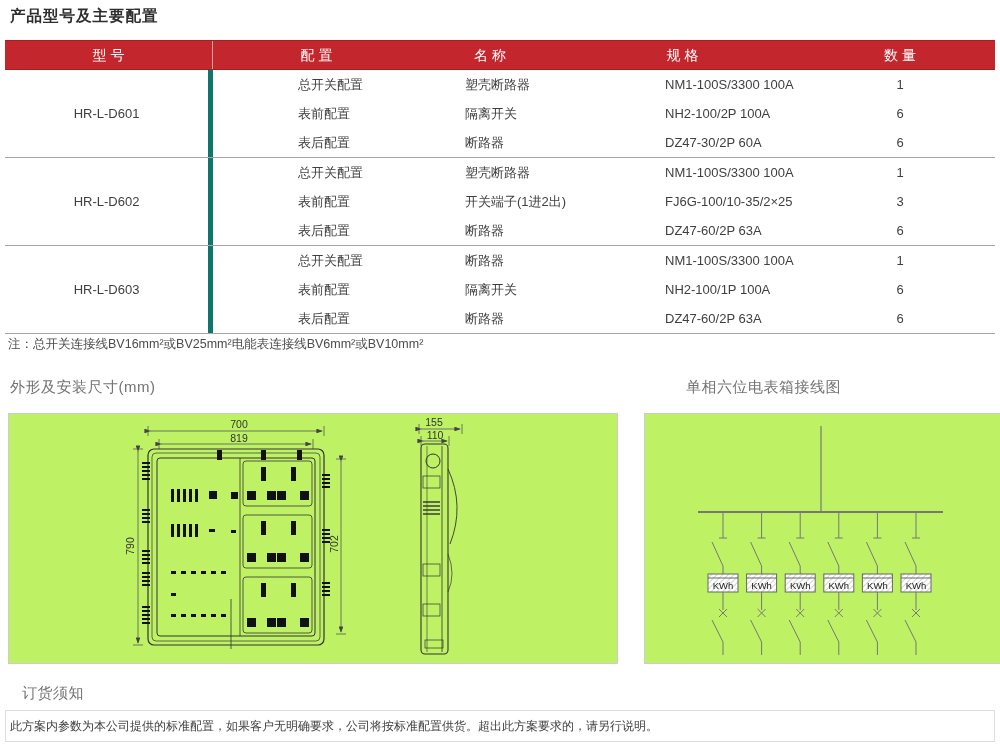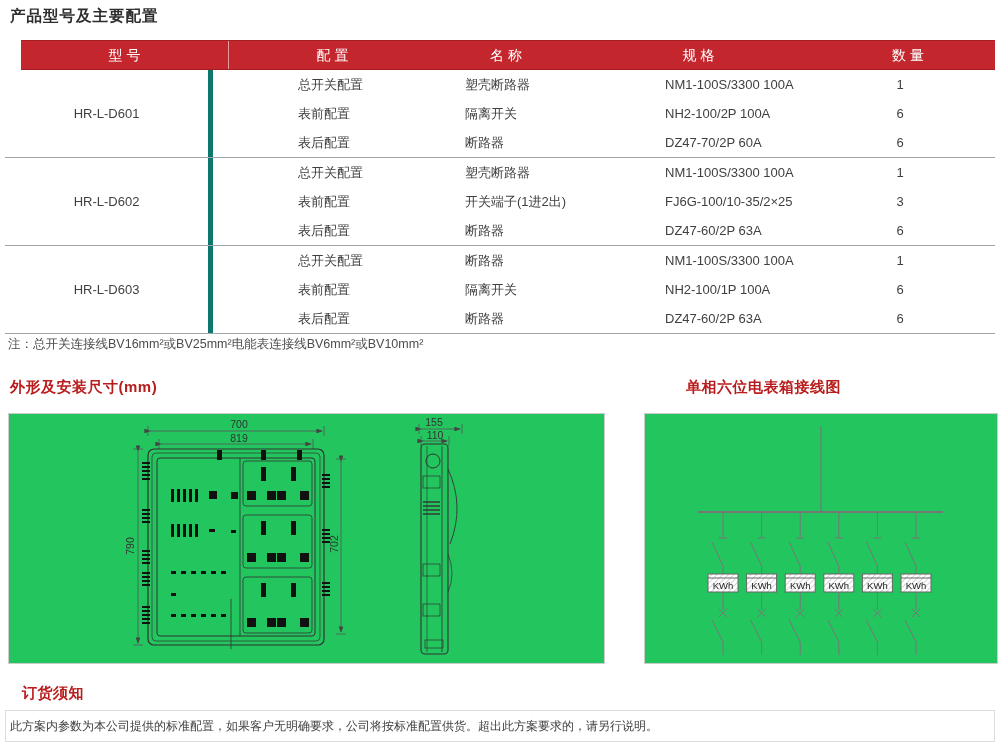--- a/index.html
+++ b/index.html
@@ -3,43 +3,43 @@
 <meta charset="utf-8">
 <style>
   html,body{margin:0;padding:0;}
   body{
     width:1000px;height:744px;position:relative;background:#fff;overflow:hidden;
     font-family:"Liberation Sans","DejaVu Sans",sans-serif;color:#3f3f3f;
   }
   .abs{position:absolute;}
   
   .page-title{left:10px;top:6px;font-size:15.5px;font-weight:bold;color:#2e2e2e;letter-spacing:1px;}
-  .sec-title{font-size:15px;font-weight:bold;color:#b91c1c;letter-spacing:0.5px;}
+  .sec-title{font-size:15px;font-weight:normal;color:#737373;letter-spacing:0.5px;}
   
   .cfg-table{left:5px;top:40px;width:990px;}
   .thead{display:grid;grid-template-columns:208px 207px 140px 245px 1fr;height:28px;line-height:28px;
-         background:#c3262c;color:#fff;font-size:14px;border-top:1px solid #a51e24;border-bottom:1px solid #a51e24;margin-left:16px;}
+         background:#c3262c;color:#fff;font-size:14px;border-top:1px solid #a51e24;border-bottom:1px solid #a51e24;}
   .th{text-align:center;}
   .th.c1{border-right:1px solid rgba(255,255,255,.55);}
   .tgroup{display:grid;grid-template-columns:208px 207px 140px 245px 1fr;grid-auto-rows:29px;
           border-bottom:1px solid #a6a6a6;}
   .model-cell{grid-row:1 / span 3;grid-column:1;display:flex;align-items:center;justify-content:center;
               font-size:13px;border-right:5px solid #0f766e;}
   .cell{font-size:13px;line-height:29px;white-space:nowrap;}
   .c2{padding-left:85px;}
   .c3{padding-left:45px;}
   .c4{padding-left:105px;}
   .c5{text-align:center;}
   
   .note-line{left:8px;top:336px;font-size:12.5px;color:#4c4c4c;}
   
   .dim-heading{left:10px;top:378px;}
   .wiring-heading{left:686px;top:378px;}
   
-  .panel{border:1px solid #cccccc;background:#22c55e;}
+  .panel{border:1px solid #cccccc;background:#bef264;padding-left:13px;}
   .dim-panel{left:8px;top:413px;width:595px;height:249px;}
   .wiring-panel{left:644px;top:413px;width:352px;height:249px;}
   .panel svg{position:absolute;left:0;top:0;}
   
   .dim-label{position:absolute;font-size:10.5px;color:#333;text-align:center;white-space:nowrap;}
   .dim-vert{transform:rotate(-90deg);}
   
   .order-heading{left:10px;top:684px;margin-left:12px;}
   .order-box{left:5px;top:710px;width:988px;height:30px;border:1px solid #ddd;}
   .order-text{position:absolute;left:4px;top:0;line-height:30px;font-size:12px;color:#3f3f3f;white-space:nowrap;}
@@ -63,21 +63,21 @@
         <div class="cell c2">总开关配置</div>
         <div class="cell c3">塑壳断路器</div>
         <div class="cell c4">NM1-100S/3300 100A</div>
         <div class="cell c5">1</div>
         <div class="cell c2">表前配置</div>
         <div class="cell c3">隔离开关</div>
         <div class="cell c4">NH2-100/2P 100A</div>
         <div class="cell c5">6</div>
         <div class="cell c2">表后配置</div>
         <div class="cell c3">断路器</div>
-        <div class="cell c4">DZ47-70/2P 60A</div>
+        <div class="cell c4">DZ47-30/2P 60A</div>
         <div class="cell c5">6</div>
       </div>
       <div class="tgroup">
         <div class="model-cell">HR-L-D602</div>
         <div class="cell c2">总开关配置</div>
         <div class="cell c3">塑壳断路器</div>
         <div class="cell c4">NM1-100S/3300 100A</div>
         <div class="cell c5">1</div>
         <div class="cell c2">表前配置</div>
         <div class="cell c3">开关端子(1进2出)</div>

